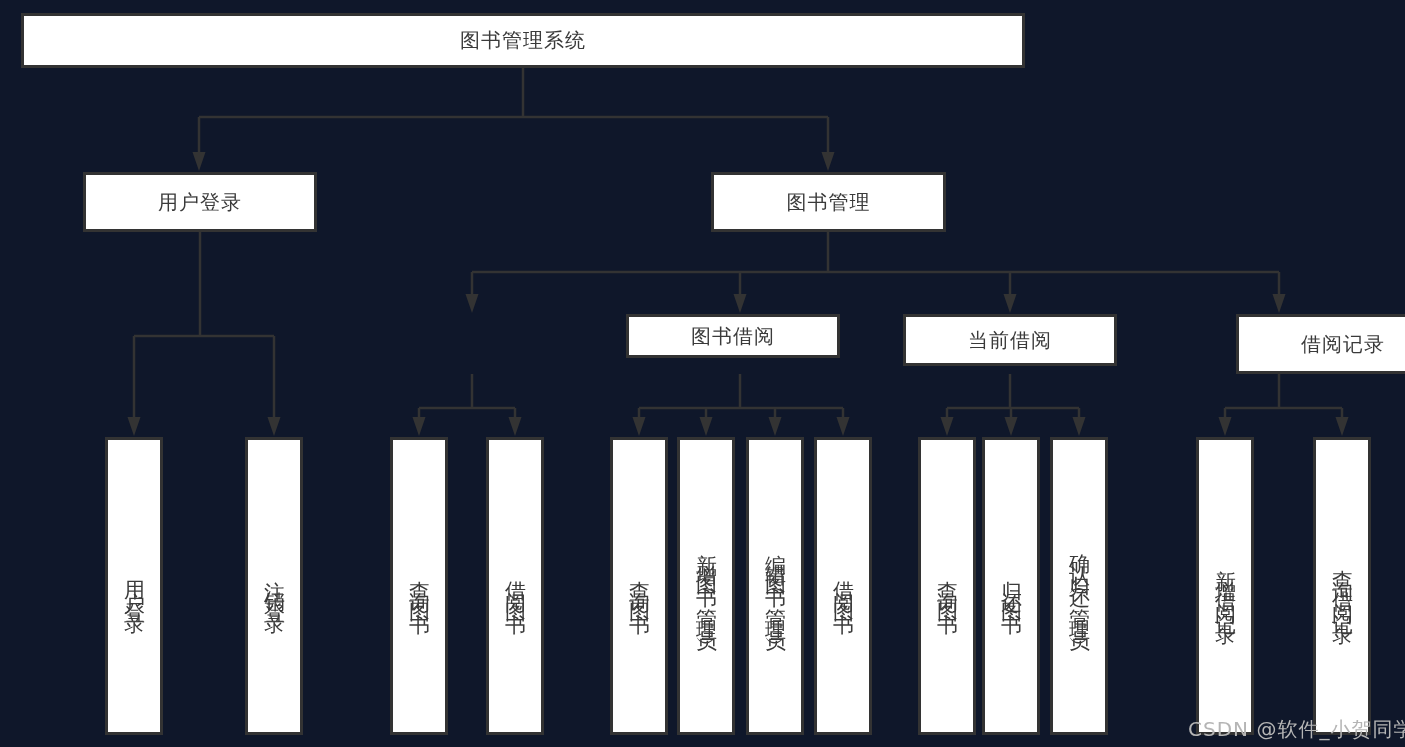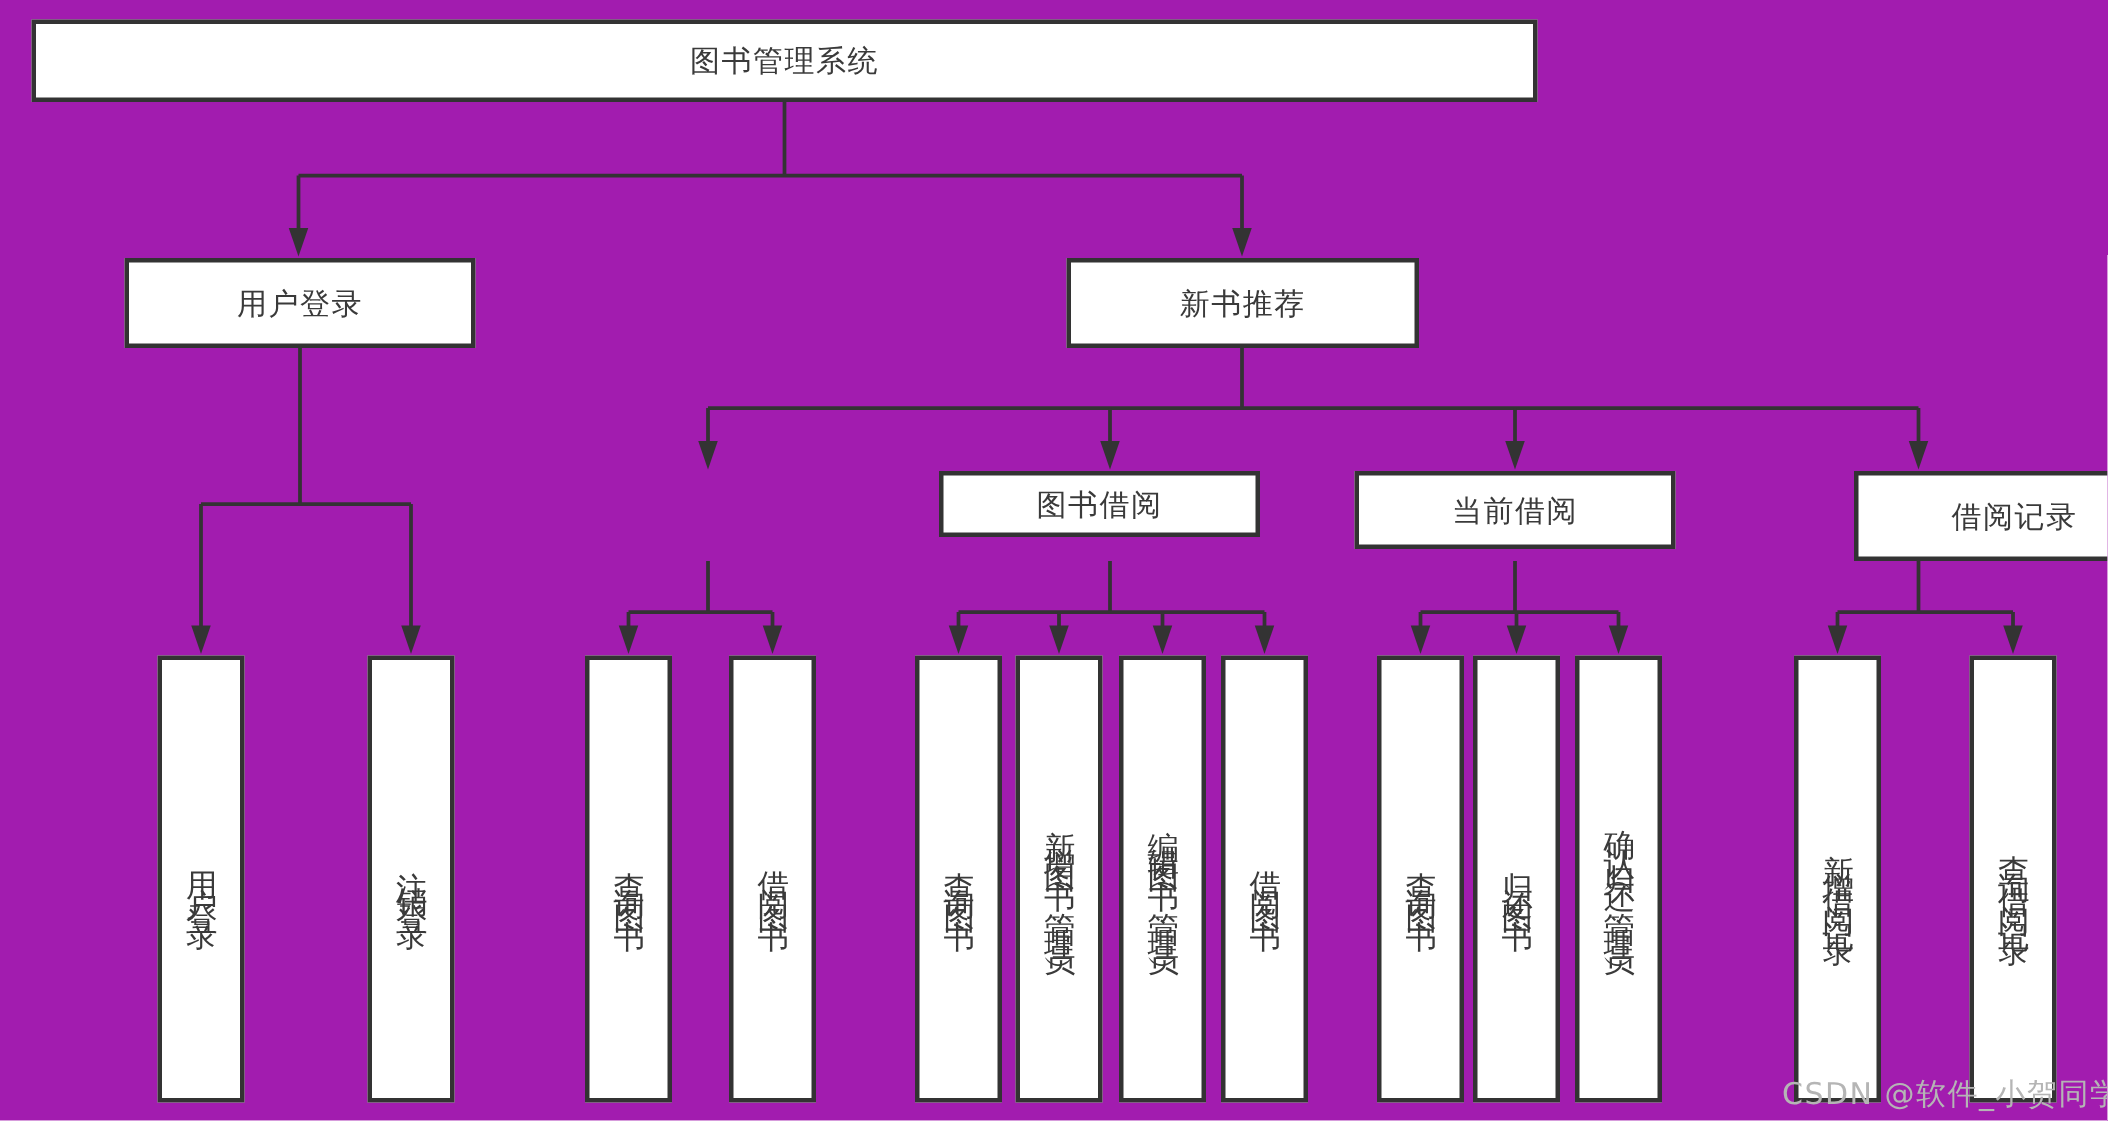--- a/index.html
+++ b/index.html
@@ -1,19 +1,19 @@
 <!DOCTYPE html>
 <html><head>
 <meta charset="utf-8">
 <style>
   html,body{margin:0;padding:0;background:#fff;}
   #canvas{
     position:relative;
     width:1405px;height:747px;
-    background:#a21caf;
+    background:#0f172a;
     font-family:"DejaVu Sans","Liberation Sans",sans-serif;
     overflow:hidden;
   }
   #wires{position:absolute;left:0;top:0;width:1405px;height:747px;}
   #wires path{stroke:#333333;stroke-width:2.5;fill:none;}
   #wires polygon{fill:#333333;stroke:none;}
   .box{
     position:absolute;
     box-sizing:border-box;
     border:3px solid #333333;
@@ -121,21 +121,21 @@
   </svg>
 
   <div class="box h" style="left:21px;top:13px;width:1004px;height:55px">
     <span>图书管理系统</span>
   </div>
 
   <div class="box h" style="left:83px;top:172px;width:234px;height:60px">
     <span>用户登录</span>
   </div>
   <div class="box h" style="left:711px;top:172px;width:235px;height:60px">
-    <span>新书推荐</span>
+    <span>图书管理</span>
   </div>
 
   <div class="box h" style="left:626px;top:314px;width:214px;height:44px">
     <span>图书借阅</span>
   </div>
   <div class="box h" style="left:903px;top:314px;width:214px;height:52px">
     <span>当前借阅</span>
   </div>
   <div class="box h" style="left:1236px;top:314px;width:214px;height:60px">
     <span>借阅记录</span>

